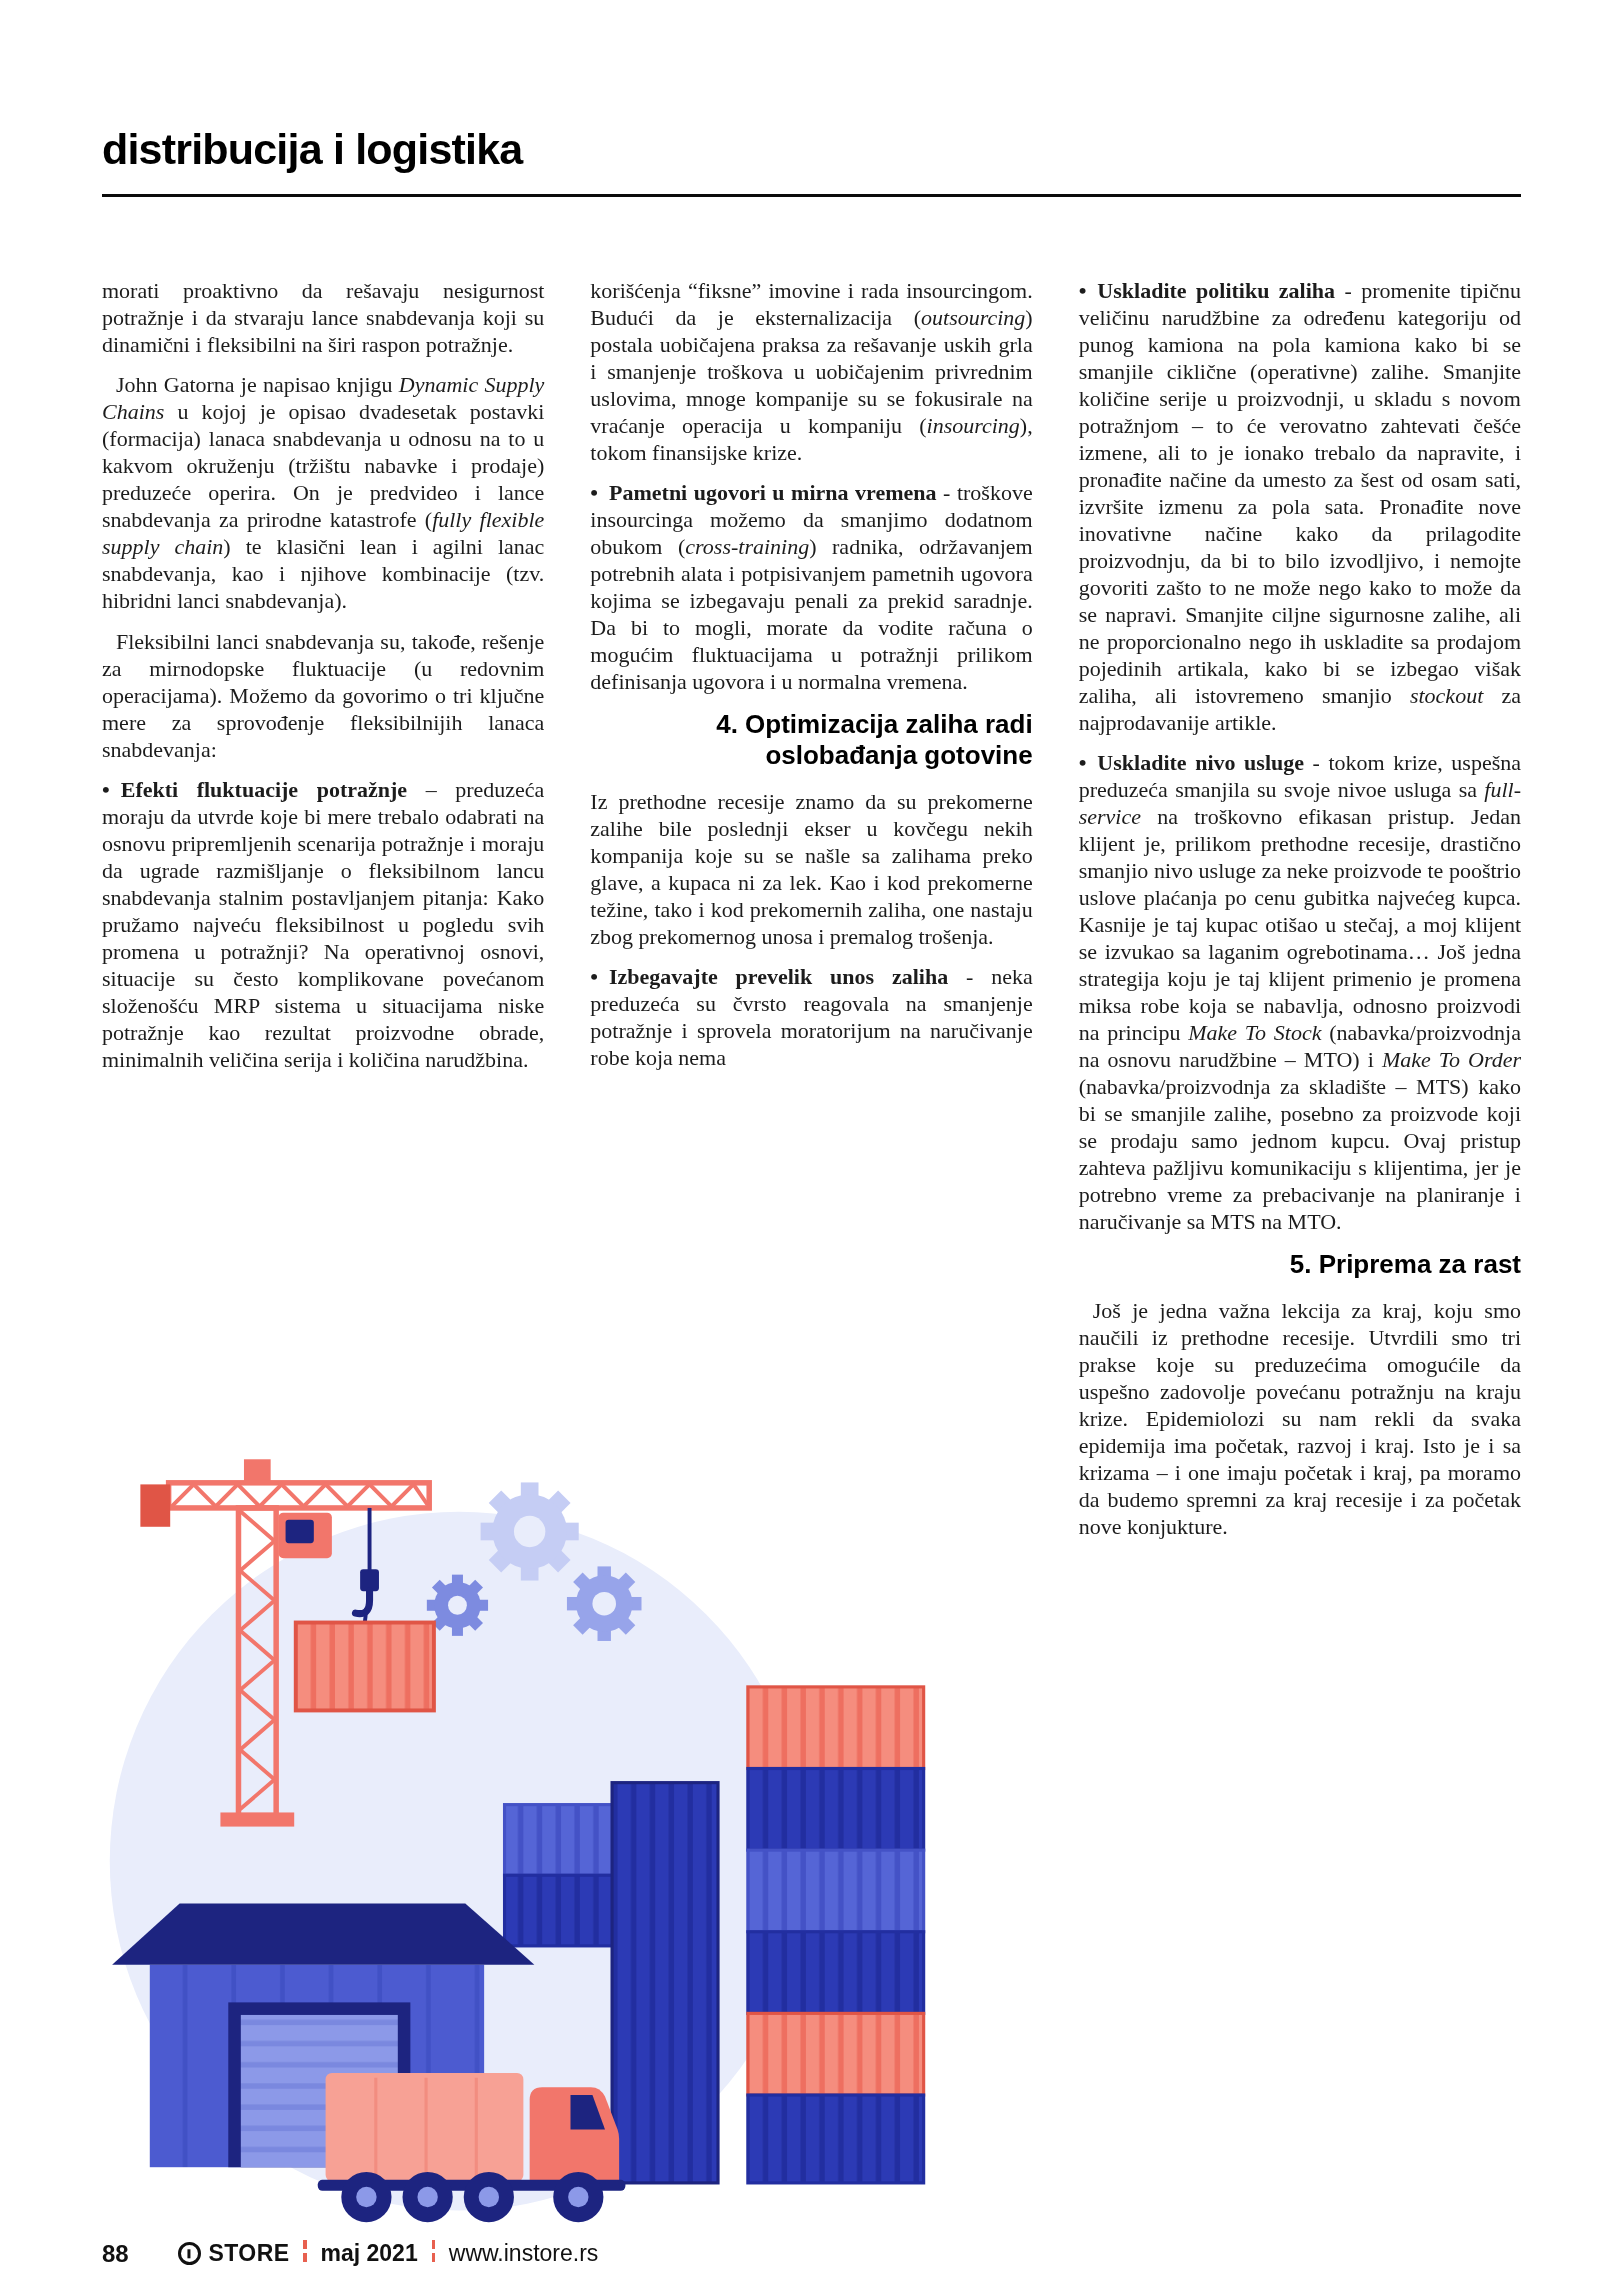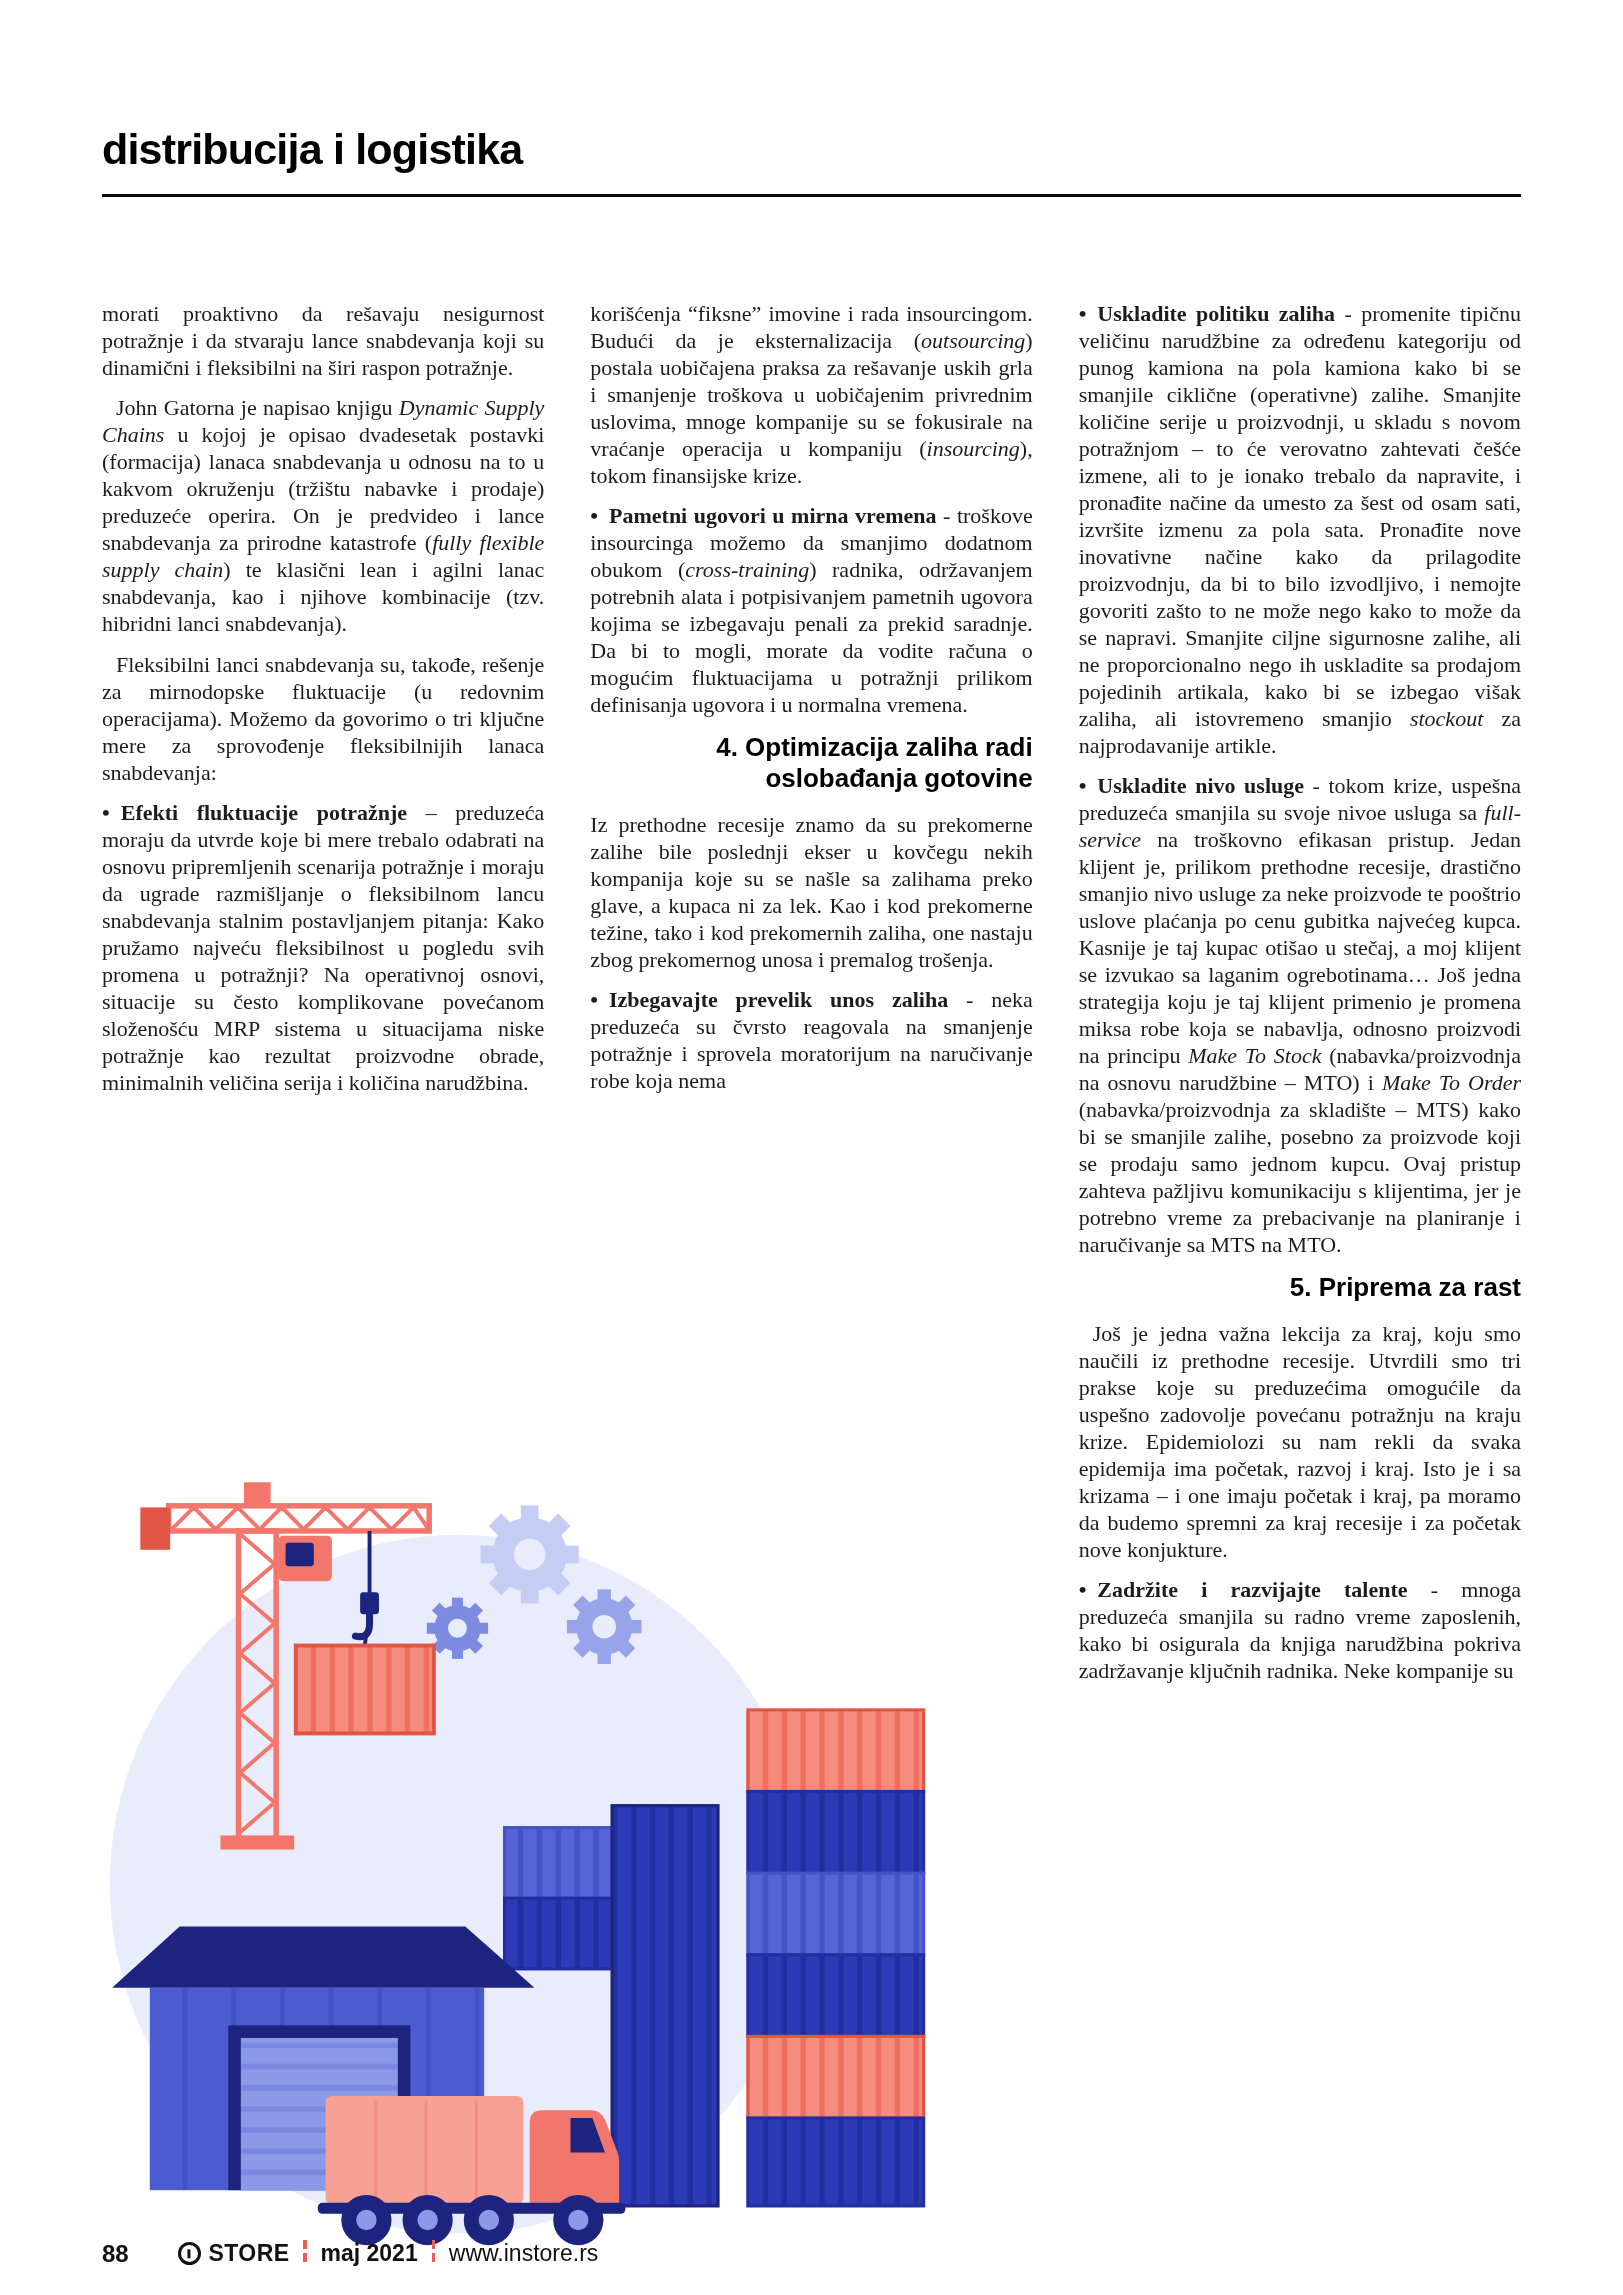--- a/index.html
+++ b/index.html
@@ -7,21 +7,21 @@
     width:1623px;height:2295px;position:relative;background:#ffffff;
     font-family:"Liberation Serif",serif;color:#1c1c1c;overflow:hidden;
   }
   .header{position:absolute;top:125px;left:102px;right:102px;}
   .title{
     font-family:"Liberation Sans",sans-serif;font-weight:700;font-size:43px;
     letter-spacing:-0.8px;color:#000;margin:0;
   }
   .rule{margin-top:20.4px;height:2.4px;background:#0a0a0a;}
   .content{
-    position:absolute;top:300px;left:102px;right:102px;height:1965px;overflow:hidden;
+    position:absolute;top:277px;left:102px;right:102px;height:1965px;overflow:hidden;
     display:grid;grid-template-columns:repeat(3,1fr);column-gap:46px;
   }
   .col{font-size:22px;line-height:27px;text-align:justify;hyphens:auto;}
   .col p{margin:0 0 13.4px 0;}
   .col p.indent{text-indent:14px;}
   .b{font-weight:700;}
   .i{font-style:italic;}
   h2.heading{
     font-family:"Liberation Sans",sans-serif;font-size:26px;line-height:31px;
     font-weight:700;color:#000;margin:11px 0 17.3px 0;text-align:right;hyphens:none;
@@ -69,21 +69,20 @@
       <p class="bullet"><span class="b">• </span><span class="b">Pametni ugovori u mirna vremena</span><span> - troškove insourcinga možemo da smanjimo dodatnom obukom (</span><span class="i">cross-training</span><span>) radnika, održavanjem potrebnih alata i potpisivanjem pametnih ugovora kojima se izbegavaju penali za prekid saradnje. Da bi to mogli, morate da vodite računa o mogućim fluktuacijama u potražnji prilikom definisanja ugovora i u normalna vremena.</span></p>
       <h2 class="heading"><span>4. Optimizacija zaliha radi oslobađanja gotovine</span></h2>
       <p class="para"><span>Iz prethodne recesije znamo da su prekomerne zalihe bile poslednji ekser u kovčegu nekih kompanija koje su se našle sa zalihama preko glave, a kupaca ni za lek. Kao i kod prekomerne težine, tako i kod prekomernih zaliha, one nastaju zbog prekomernog unosa i premalog trošenja.</span></p>
       <p class="bullet"><span class="b">• </span><span class="b">Izbegavajte prevelik unos zaliha</span><span> - neka preduzeća su čvrsto reagovala na smanjenje potražnje i sprovela moratorijum na naručivanje robe koja nema</span></p>
     </div>
   <div class="col">
       <p class="bullet"><span class="b">• </span><span class="b">Uskladite politiku zaliha</span><span> - promenite tipičnu veličinu narudžbine za određenu kategoriju od punog kamiona na pola kamiona kako bi se smanjile ciklične (operativne) zalihe. Smanjite količine serije u proizvodnji, u skladu s novom potražnjom – to će verovatno zahtevati češće izmene, ali to je ionako trebalo da napravite, i pronađite načine da umesto za šest od osam sati, izvršite izmenu za pola sata. Pronađite nove inovativne načine kako da prilagodite proizvodnju, da bi to bilo izvodljivo, i nemojte govoriti zašto to ne može nego kako to može da se napravi. Smanjite ciljne sigurnosne zalihe, ali ne proporcionalno nego ih uskladite sa prodajom pojedinih artikala, kako bi se izbegao višak zaliha, ali istovremeno smanjio </span><span class="i">stockout</span><span> za najprodavanije artikle.</span></p>
       <p class="bullet"><span class="b">• </span><span class="b">Uskladite nivo usluge</span><span> - tokom krize, uspešna preduzeća smanjila su svoje nivoe usluga sa </span><span class="i">full-service</span><span> na troškovno efikasan pristup. Jedan klijent je, prilikom prethodne recesije, drastično smanjio nivo usluge za neke proizvode te pooštrio uslove plaćanja po cenu gubitka najvećeg kupca. Kasnije je taj kupac otišao u stečaj, a moj klijent se izvukao sa laganim ogrebotinama… Još jedna strategija koju je taj klijent primenio je promena miksa robe koja se nabavlja, odnosno proizvodi na principu </span><span class="i">Make To Stock</span><span> (nabavka/proizvodnja na osnovu narudžbine – MTO) i </span><span class="i">Make To Order</span><span> (nabavka/proizvodnja za skladište – MTS) kako bi se smanjile zalihe, posebno za proizvode koji se prodaju samo jednom kupcu. Ovaj pristup zahteva pažljivu komunikaciju s klijentima, jer je potrebno vreme za prebacivanje na planiranje i naručivanje sa MTS na MTO.</span></p>
       <h2 class="heading"><span>5. Priprema za rast</span></h2>
       <p class="para indent"><span>Još je jedna važna lekcija za kraj, koju smo naučili iz prethodne recesije. Utvrdili smo tri prakse koje su preduzećima omogućile da uspešno zadovolje povećanu potražnju na kraju krize. Epidemiolozi su nam rekli da svaka epidemija ima početak, razvoj i kraj. Isto je i sa krizama – i one imaju početak i kraj, pa moramo da budemo spremni za kraj recesije i za početak nove konjukture.</span></p>
-      <p class="bullet"><span class="b">• </span><span class="b">Zadržite i razvijajte talente</span><span> - mnoga preduzeća smanjila su radno vreme zaposlenih, kako bi osigurala da knjiga narudžbina pokriva zadržavanje ključnih radnika. Neke kompanije su</span></p>
     </div>
 
   <div class="illustration">
     <svg viewBox="0 0 1075 990" width="844" height="777" xmlns="http://www.w3.org/2000/svg">
       <defs>
         <g id="gear">
           <rect x="-9" y="-50" width="18" height="100"></rect>
           <rect x="-9" y="-50" width="18" height="100" transform="rotate(45)"></rect>
           <rect x="-9" y="-50" width="18" height="100" transform="rotate(90)"></rect>
           <rect x="-9" y="-50" width="18" height="100" transform="rotate(135)"></rect>

